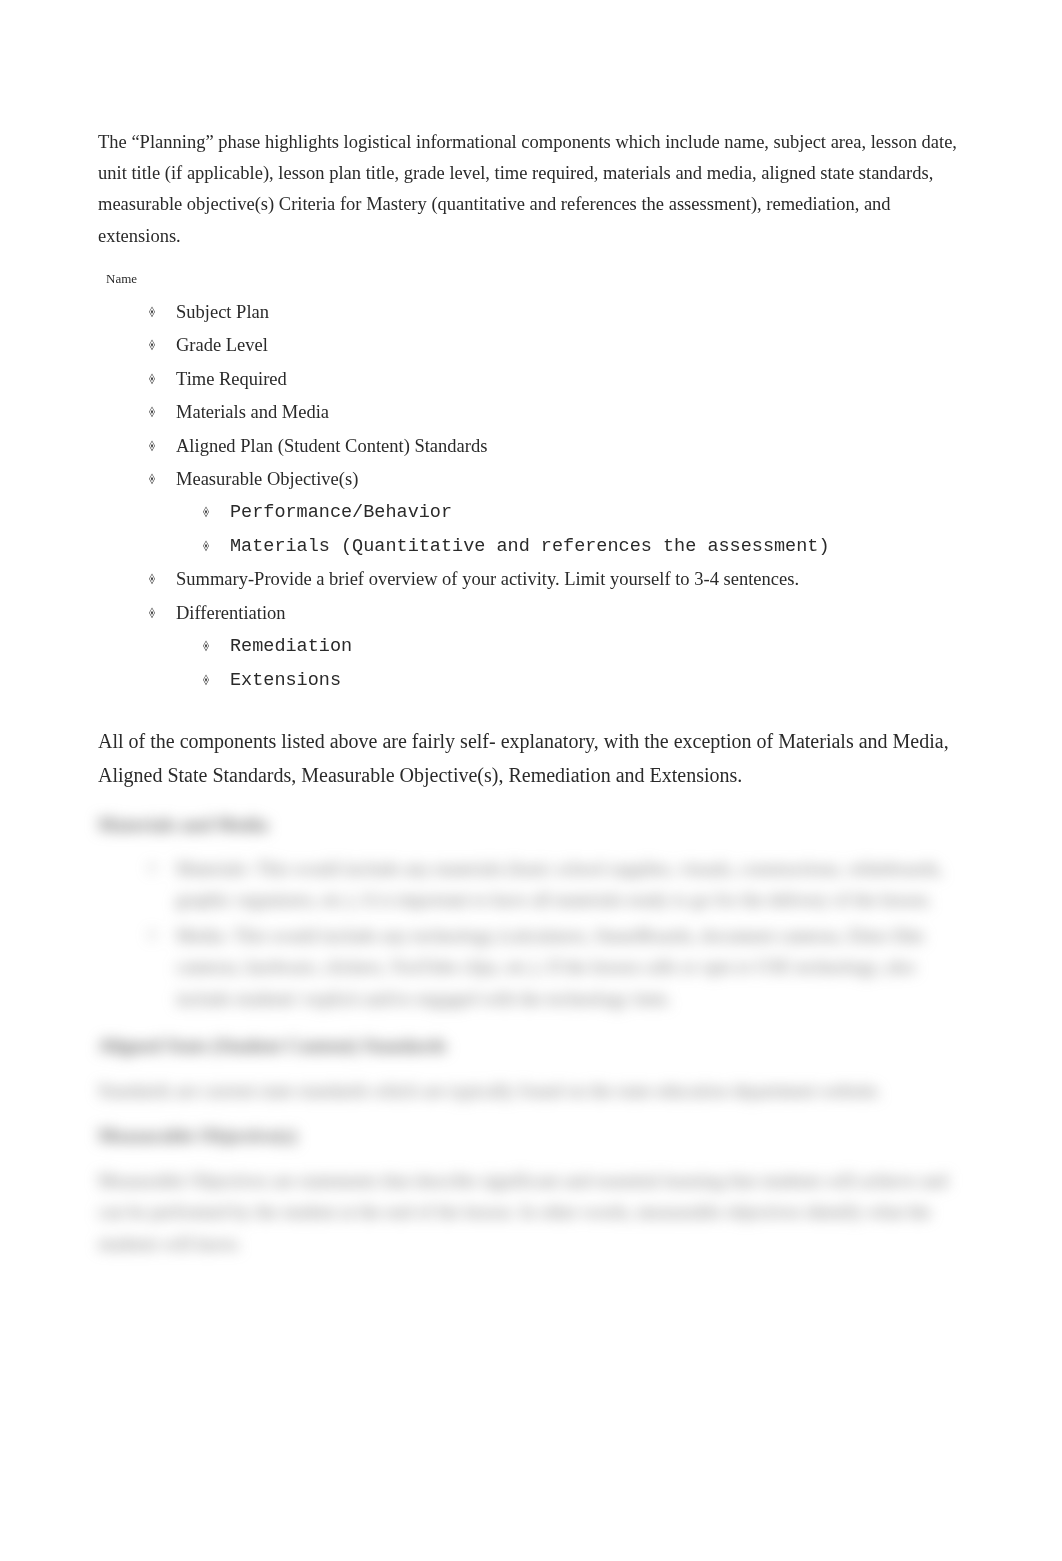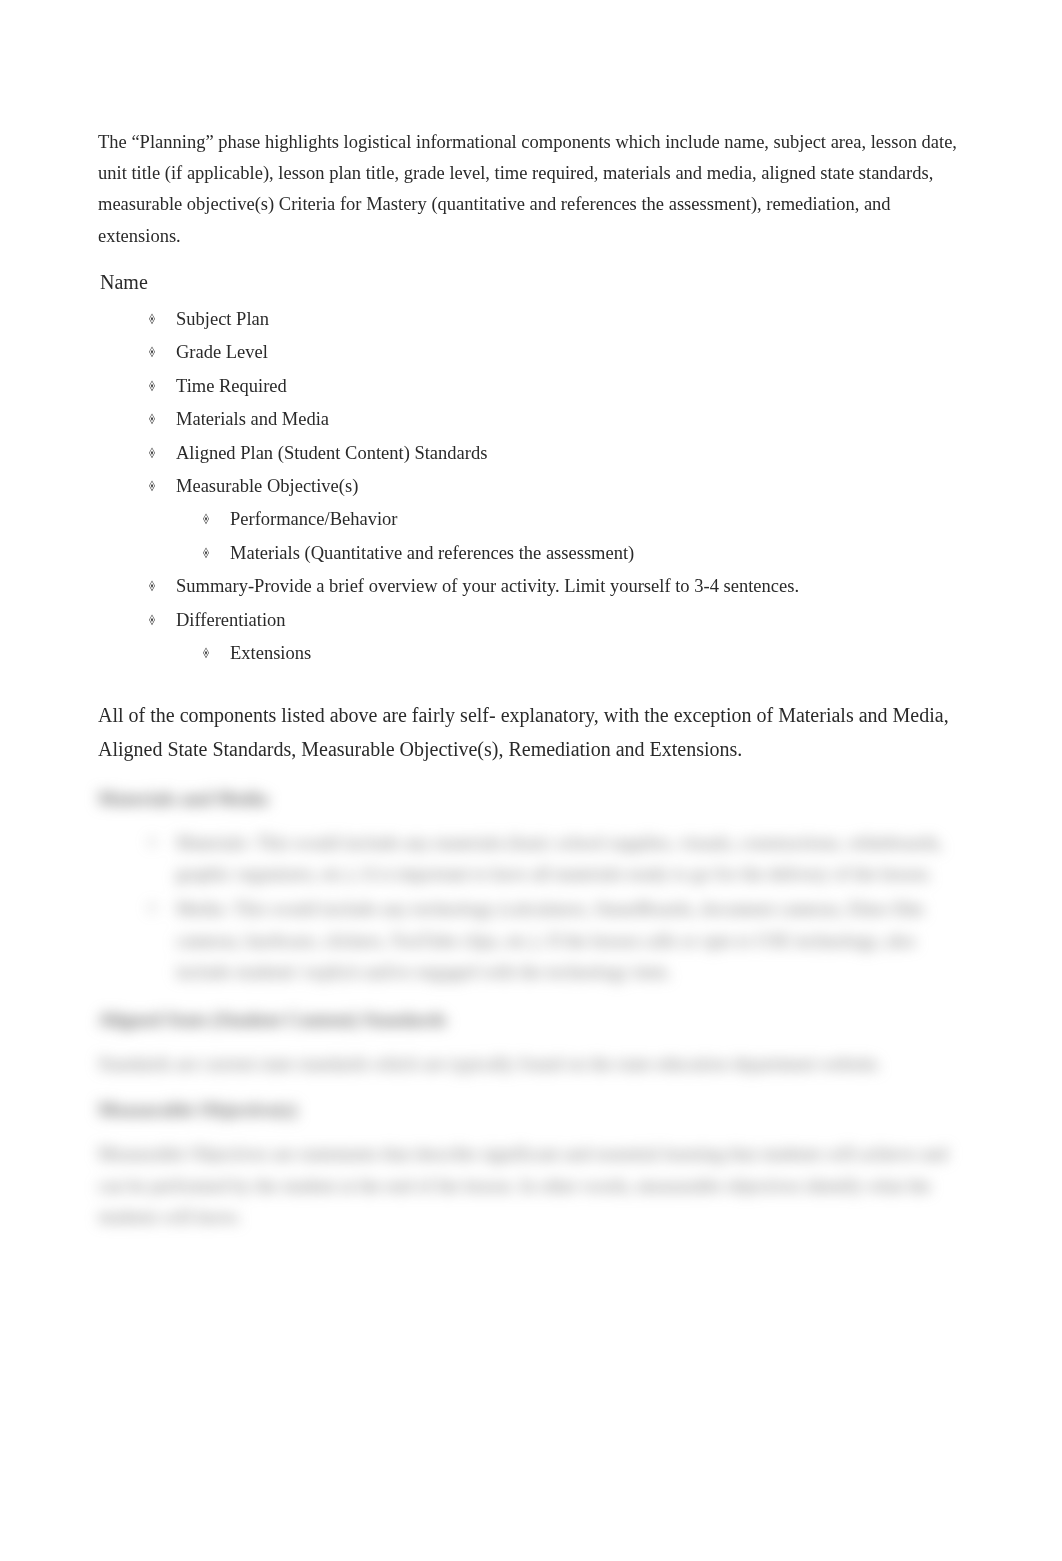--- a/index.html
+++ b/index.html
@@ -11,23 +11,23 @@
       width: 1062px;
     }
     .page {
       padding: 108px 100px 60px 98px;
     }
     .intro {
       font-size: 18.5px;
       line-height: 1.7;
     }
     .name-label {
-      font-size: 20px;
+      font-size: 13px;
       margin-bottom: 10px;
-      margin-left: 2px;
+      margin-left: 8px;
     }
     ul.level1 {
       list-style: none;
       padding: 0;
       margin: 0 0 28px 48px;
     }
     ul.level1 > li {
       font-size: 18.5px;
       line-height: 1.7;
       position: relative;
@@ -41,20 +41,21 @@
       left: 0;
       top: 2px;
       font-size: 15px;
       color: #3a3a3a;
       transform: scaleX(0.55);
     }
     ul.level2 {
       list-style: none;
       padding: 0;
       margin: 2px 0 2px 24px;
+      font-family: Liberation Mono, monospace;
     }
     ul.level2 > li {
       font-size: 18.5px;
       line-height: 1.7;
       position: relative;
       padding-left: 30px;
       margin-bottom: 2px;
     }
     ul.level2 > li::before {
       content: '\1F79A';
@@ -130,20 +131,21 @@
       <span>Measurable Objective(s)</span>
       <ul class="level2">
         <li>Performance/Behavior</li>
         <li>Materials (Quantitative and references the assessment)</li>
       </ul>
     </li>
     <li>Summary-Provide a brief overview of your activity. Limit yourself to 3-4 sentences.</li>
     <li>
       <span>Differentiation</span>
       <ul class="level2">
+        <li>Remediation</li>
         <li>Extensions</li>
       </ul>
     </li>
   </ul>
 
   <p class="para">All of the components listed above are fairly self- explanatory, with the exception of Materials and Media, Aligned State Standards, Measurable Objective(s), Remediation and Extensions.</p>
 
   <div class="blurred-section">
     <div class="blurred-heading">Materials and Media</div>
     <ul class="blurred-list">

